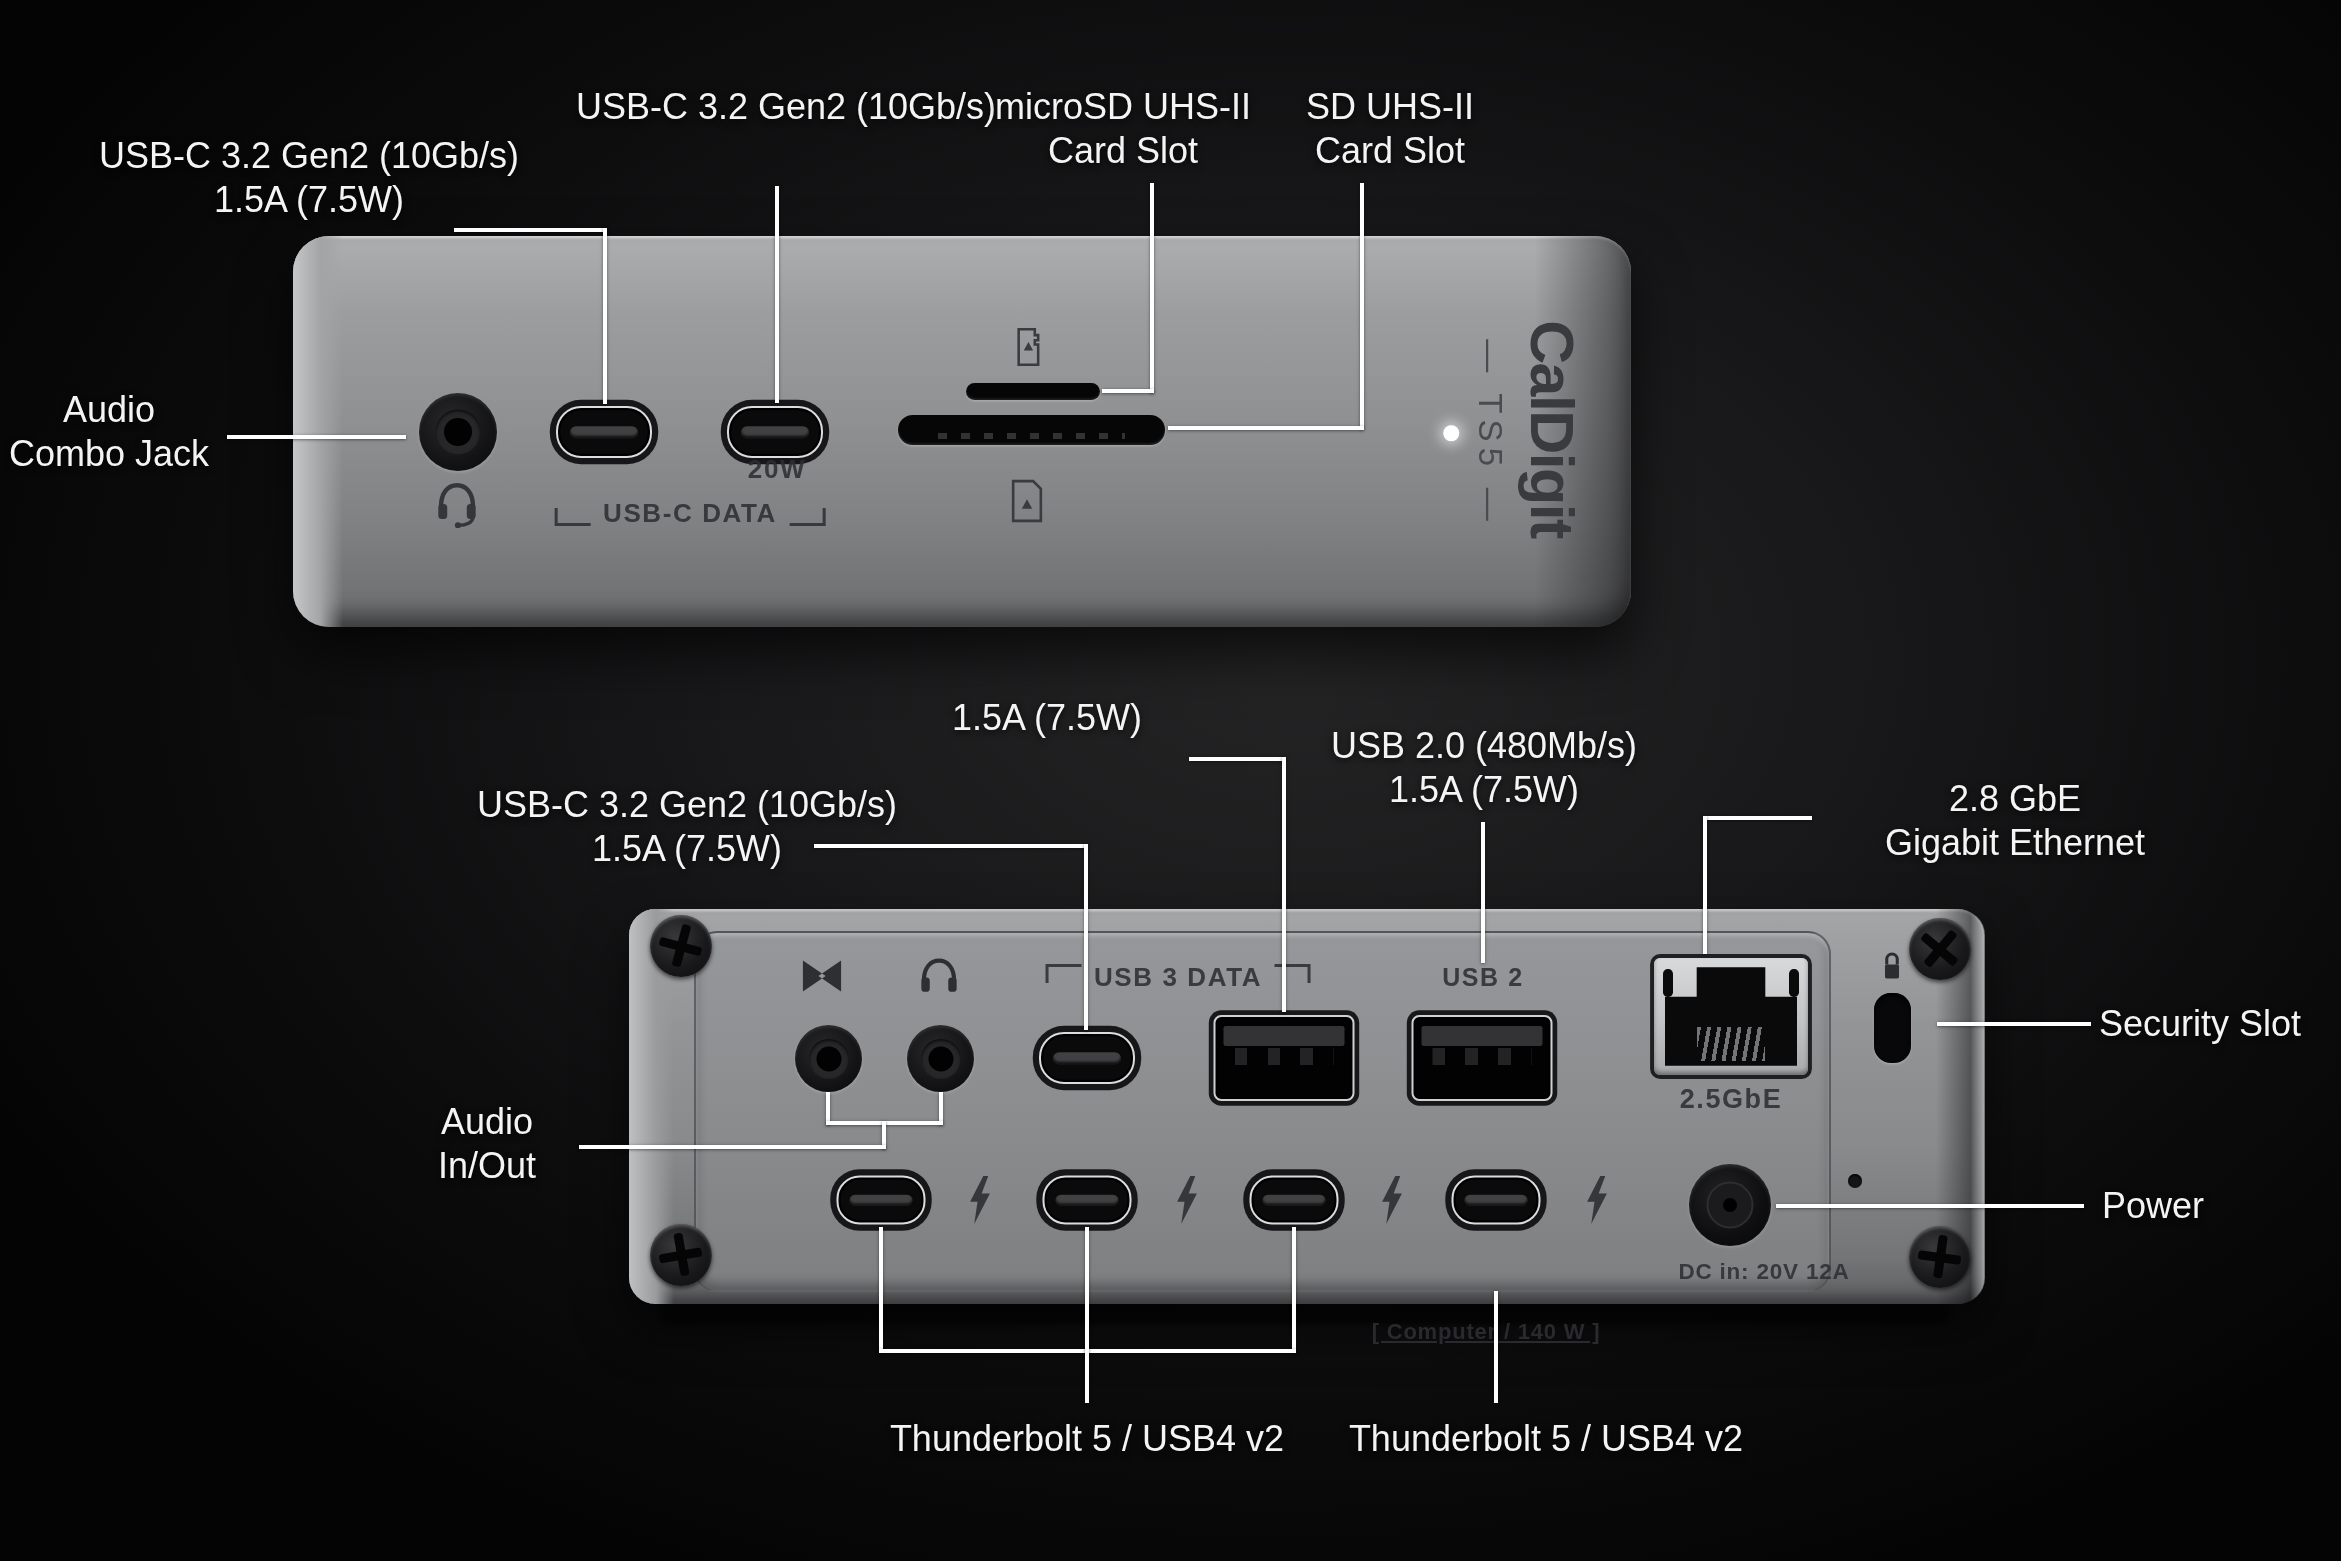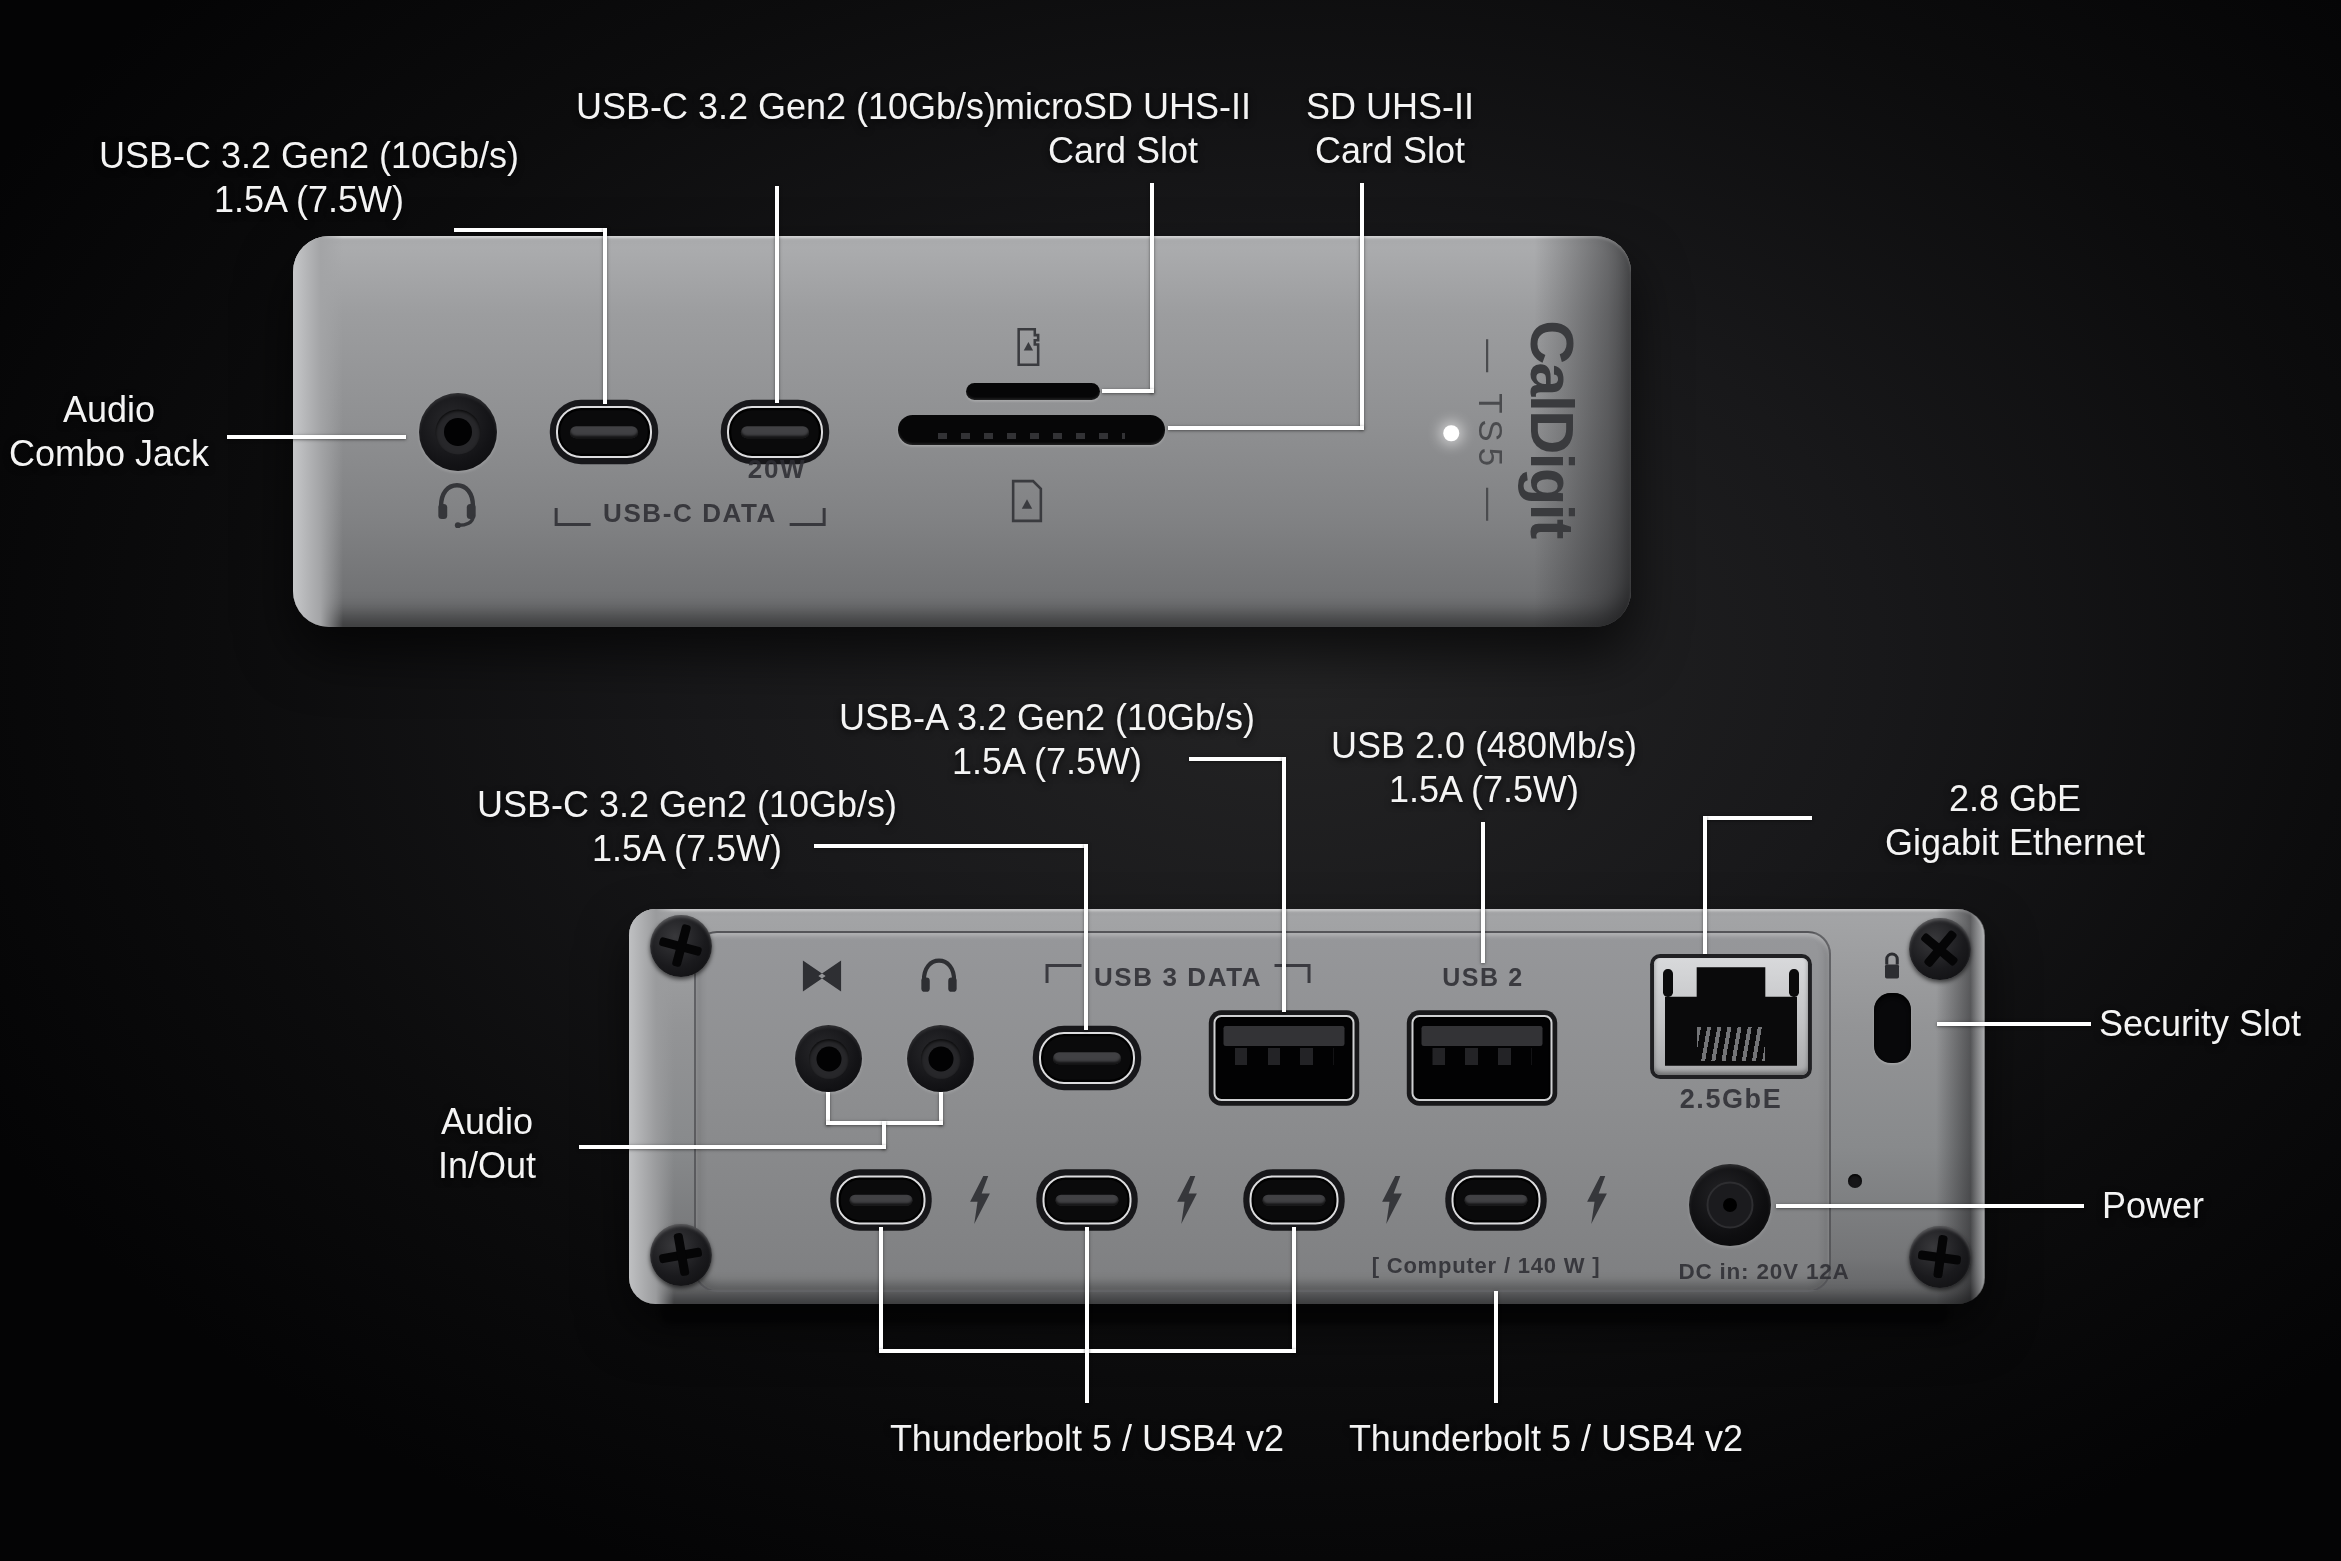--- a/index.html
+++ b/index.html
@@ -283,35 +283,34 @@
     <div class="abs ctr" style="left:1392px;top:1200px;">
       <svg width="28" height="50" viewBox="0 0 34 60">
           <path d="M21 1 L5 32 H14 L10 59 L29 22 H19 L27 1 Z" fill="#36373b"></path>
         </svg>
     </div>
     <div class="abs ctr" style="left:1597px;top:1200px;">
       <svg width="28" height="50" viewBox="0 0 34 60">
           <path d="M21 1 L5 32 H14 L10 59 L29 22 H19 L27 1 Z" fill="#36373b"></path>
         </svg>
     </div>
-    <div class="mark" style="left:1486px;top:1266px;font-size:22px;letter-spacing:0.8px;">[ Computer / 140 W ]</div>
+    <div class="mark" style="left:1486px;top:1332px;font-size:22px;letter-spacing:0.8px;text-decoration:underline;">[ Computer / 140 W ]</div>
 
     <div class="barrel">
       <span class="ring"></span>
       <span class="pinhole"></span>
     </div>
     <div class="mark" style="left:1728px;top:1272px;font-size:22.5px;letter-spacing:0.8px;margin-left:36px;">DC in: 20V  12A</div>
     <div class="dotSmall" style="left:1855px;top:1181px;"></div>
 
     <div class="lbl" style="left:687px;top:783px;">
       <div>USB-C 3.2 Gen2 (10Gb/s)</div>
       <div>1.5A (7.5W)</div>
     </div>
     <div class="lbl" style="left:1047px;top:696px;">
-      <div>USB-A 3.2 Gen2 (10Gb/s)</div>
       <div>1.5A (7.5W)</div>
     </div>
     <div class="lbl" style="left:1484px;top:724px;">
       <div>USB 2.0 (480Mb/s)</div>
       <div>1.5A (7.5W)</div>
     </div>
     <div class="lbl" style="left:2015px;top:777px;">
       <div>2.8 GbE</div>
       <div>Gigabit Ethernet</div>
     </div>

